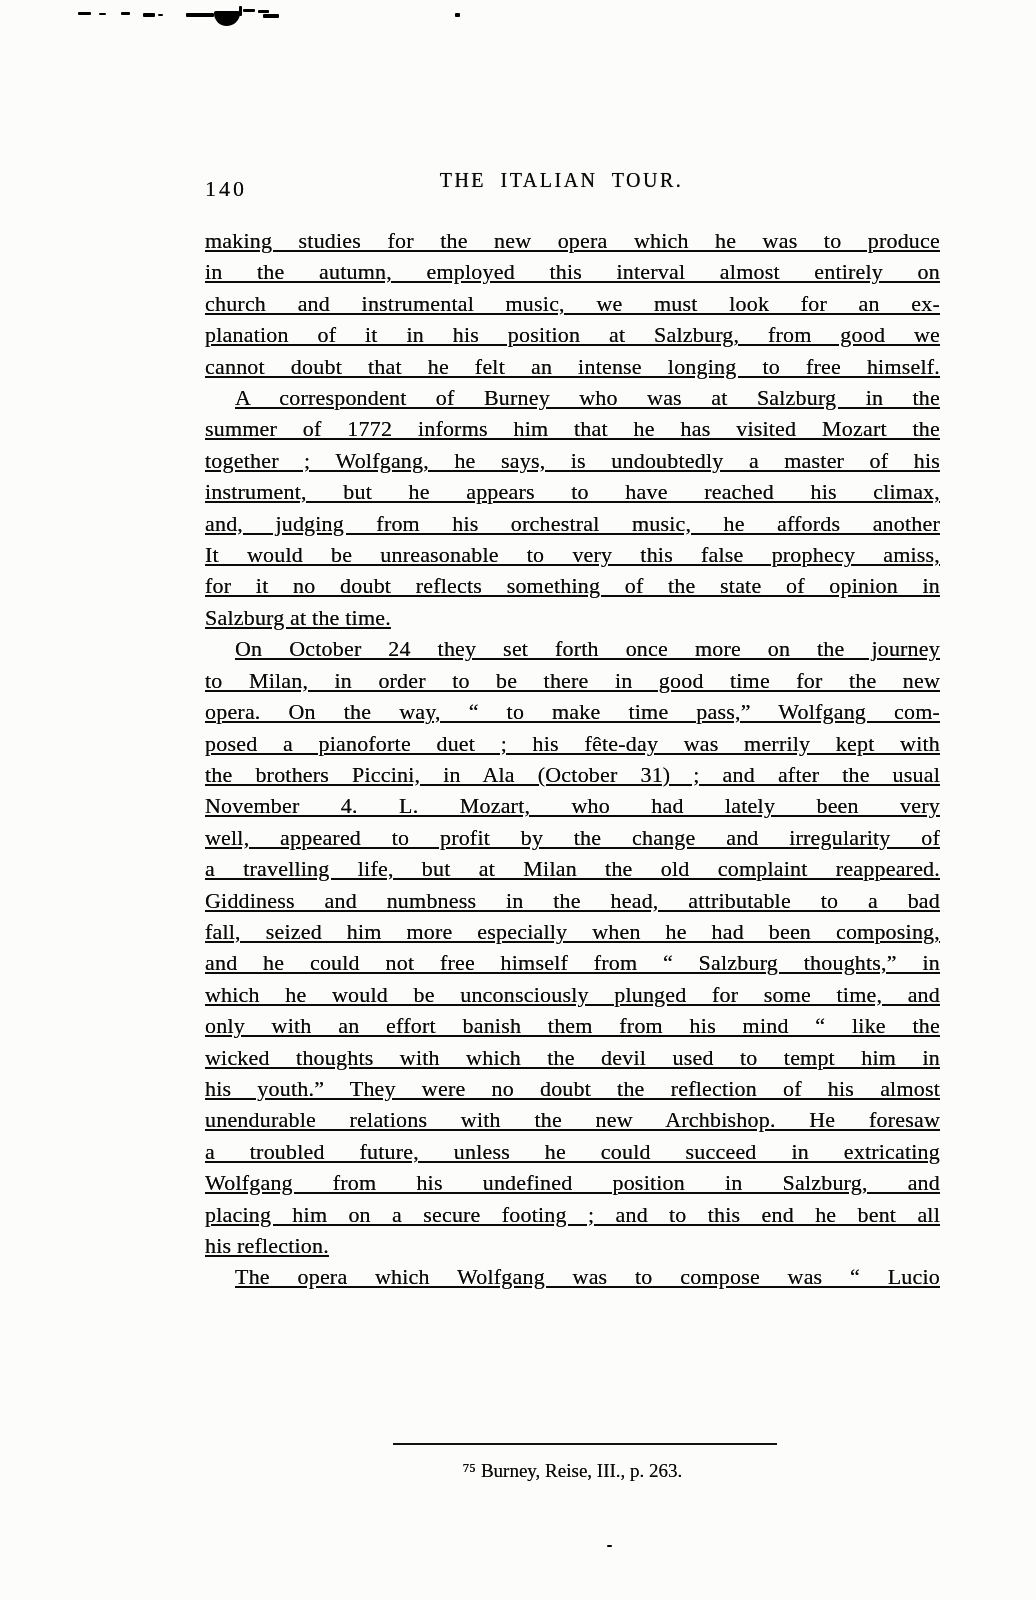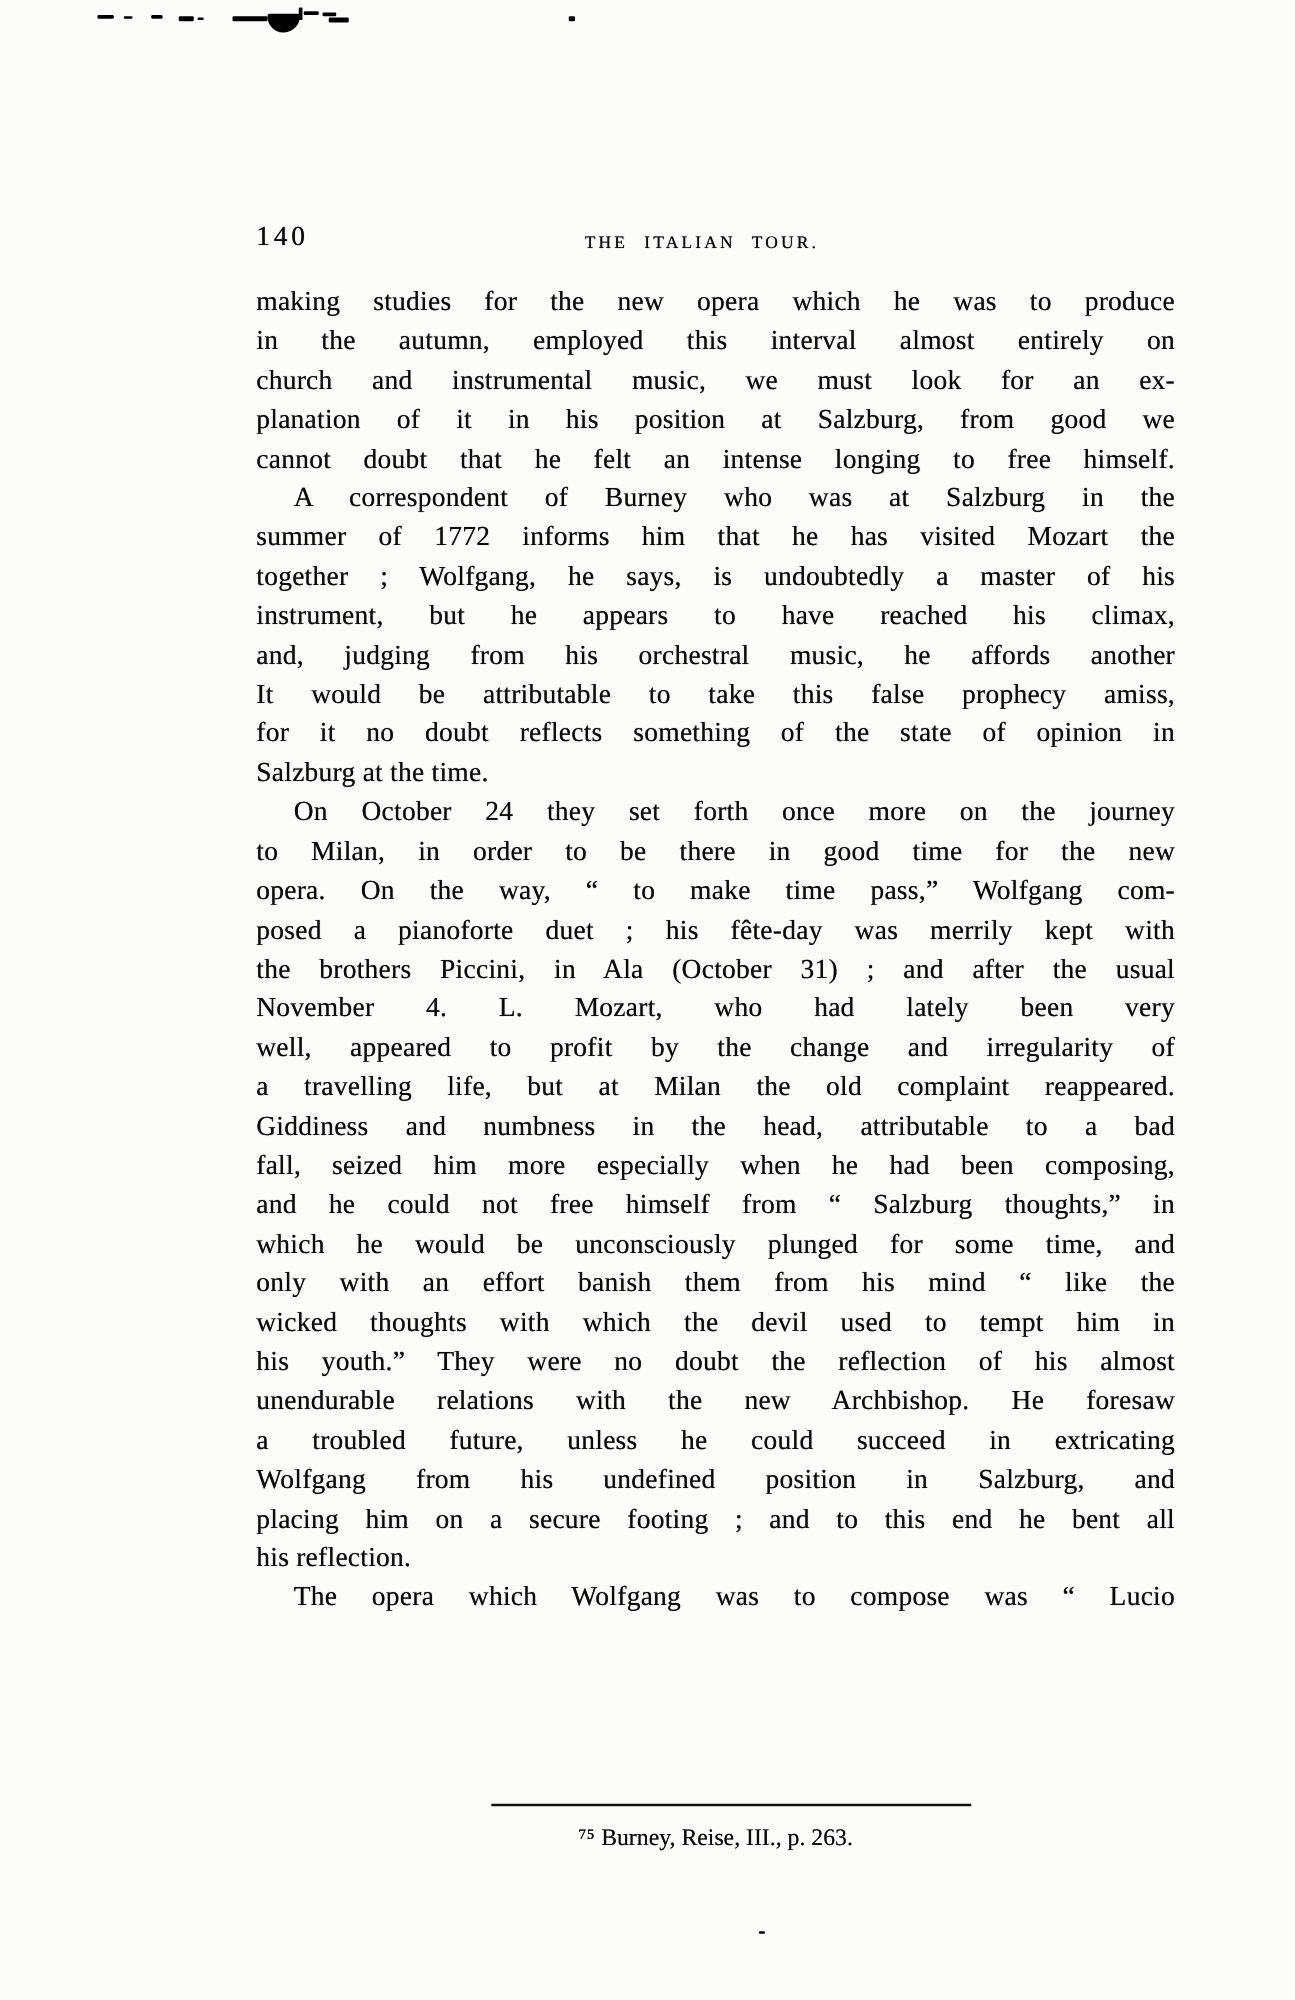--- a/index.html
+++ b/index.html
@@ -15,33 +15,33 @@
     color: #0a0a0a;
     overflow: hidden;
   }
   
   .page-num {
     position: absolute; left: 205px; top: 176px;
     font-size: 22px; letter-spacing: 3px;
     text-shadow: 0 0 0.6px rgba(0,0,0,.75);
   }
   .running-title {
-    position: absolute; left: 205px; top: 187px; width: 713px;
+    position: absolute; left: 205px; top: 169px; width: 713px;
     text-align: center;
-    font-size: 14px; letter-spacing: 2.5px; word-spacing: 7px;
+    font-size: 20px; letter-spacing: 2.5px; word-spacing: 7px;
     text-shadow: 0 0 0.7px rgba(0,0,0,.8);
   }
   
   .text-block {
     position: absolute; left: 205px; top: 225px; width: 735px;
     font-size: 22px; line-height: 31.4px;
     letter-spacing: 0.2px;
     text-shadow: 0 0 0.6px rgba(0,0,0,.7);
   }
-  .line { width: 735px; }
+  .line { width: 735px; text-decoration: underline; }
   .line.justify { text-align: justify; text-align-last: justify; text-justify: inter-word; }
   .line.indent { text-indent: 30px; }
   
   .footnote-rule {
     position: absolute; left: 393px; top: 1443px;
     width: 384px; height: 2px; background: #111;
   }
   .footnote {
     position: absolute; left: 205px; top: 1460px; width: 735px;
     text-align: center; font-size: 19px;
@@ -91,21 +91,21 @@
       <div class="line justify">making studies for the new opera which he was to produce</div>
       <div class="line justify">in the autumn, employed this interval almost entirely on</div>
       <div class="line justify">church and instrumental music, we must look for an ex-</div>
       <div class="line justify">planation of it in his position at Salzburg, from good we</div>
       <div class="line justify">cannot doubt that he felt an intense longing to free himself.</div>
       <div class="line justify indent">A correspondent of Burney who was at Salzburg in the</div>
       <div class="line justify">summer of 1772 informs him that he has visited Mozart the</div>
       <div class="line justify">together ; Wolfgang, he says, is undoubtedly a master of his</div>
       <div class="line justify">instrument, but he appears to have reached his climax,</div>
       <div class="line justify">and, judging from his orchestral music, he affords another</div>
-      <div class="line justify">It would be attributable to take this false prophecy amiss,</div>
+      <div class="line justify">It would be unreasonable to very this false prophecy amiss,</div>
       <div class="line justify">for it no doubt reflects something of the state of opinion in</div>
       <div class="line">Salzburg at the time.</div>
       <div class="line justify indent">On October 24 they set forth once more on the journey</div>
       <div class="line justify">to Milan, in order to be there in good time for the new</div>
       <div class="line justify">opera. On the way, “ to make time pass,” Wolfgang com-</div>
       <div class="line justify">posed a pianoforte duet ; his fête-day was merrily kept with</div>
       <div class="line justify">the brothers Piccini, in Ala (October 31) ; and after the usual</div>
       <div class="line justify">November 4. L. Mozart, who had lately been very</div>
       <div class="line justify">well, appeared to profit by the change and irregularity of</div>
       <div class="line justify">a travelling life, but at Milan the old complaint reappeared.</div>

